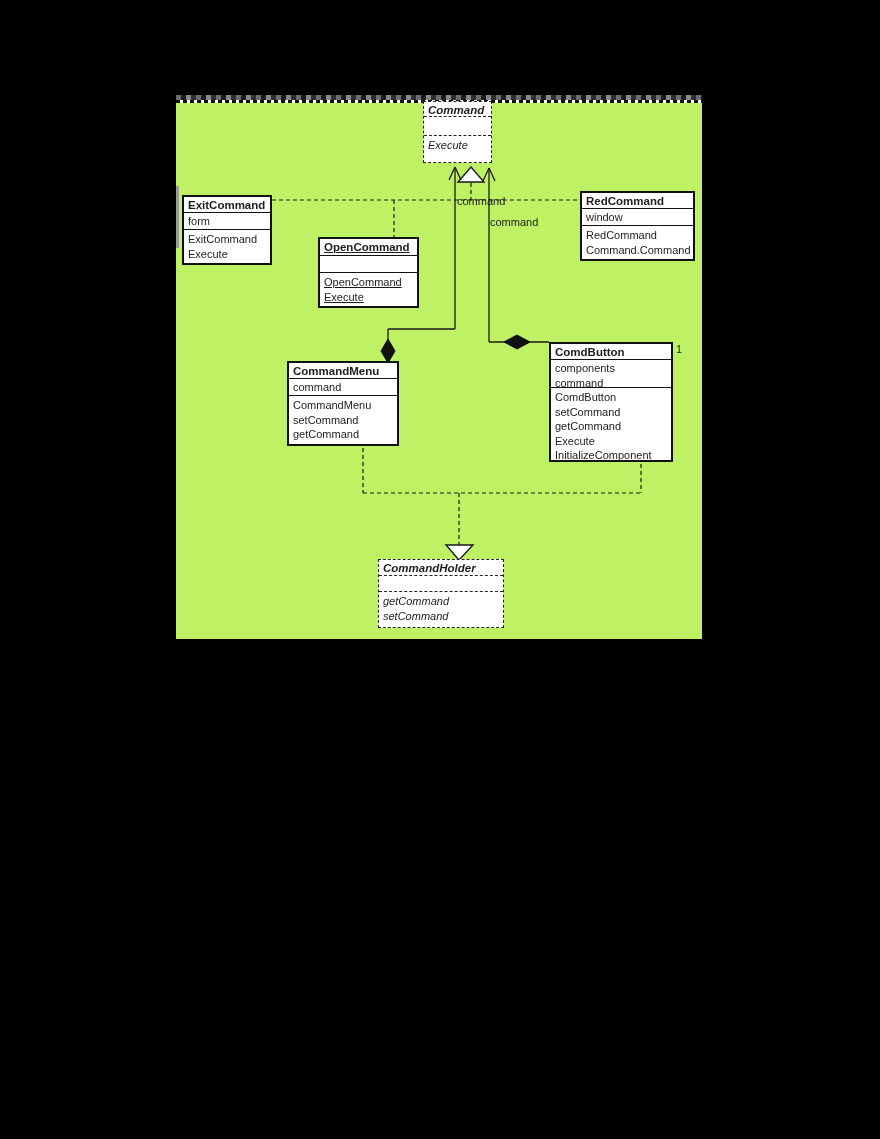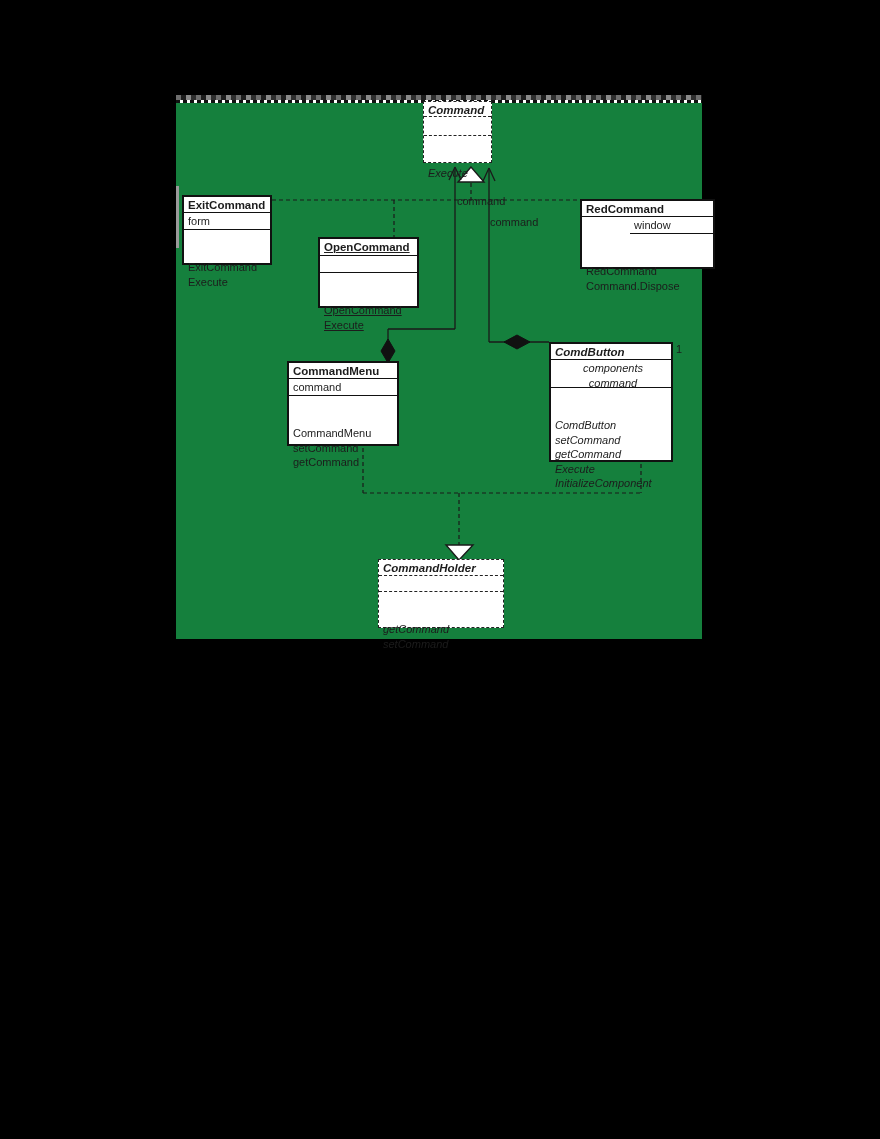--- a/index.html
+++ b/index.html
@@ -5,21 +5,21 @@
   * { margin:0; padding:0; box-sizing:border-box; }
   html,body { width:880px; height:1139px; }
   body {
     background:#000;
     font-family:"Liberation Sans", sans-serif;
     position:relative;
     overflow:hidden;
   }
   .canvas {
     position:absolute; left:176px; top:95px; width:526px; height:544px;
-    background:#15803d;
+    background:#bef264;
   }
   .top-checker {
     position:absolute; left:0; top:0; width:100%; height:5px;
     background:repeating-linear-gradient(90deg,#6e6e6e 0 5px,#1c1c1c 5px 10px,#8a8a8a 10px 15px,#2e2e2e 15px 20px);
   }
   .top-dotted {
     position:absolute; left:0; top:5px; width:100%; height:3px;
     background:repeating-linear-gradient(90deg,#111 0 4px,#fff 4px 7px);
   }
   .edge-artifact {
@@ -32,21 +32,21 @@
     font-size:11px; color:#1c1c1c; line-height:14px;
   }
   .uml-box.dashed { border:1px dashed #222; }
   .box-title {
     font-weight:bold; font-size:11.5px; padding:1px 0 0 4px;
     border-bottom:1px solid #111; overflow:hidden; white-space:nowrap;
   }
   .uml-box.dashed .box-title { border-bottom:1px dashed #222; font-style:italic; }
   .box-attrs { border-bottom:1px solid #111; padding:1px 0 14px 4px; overflow:hidden; }
   .uml-box.dashed .box-attrs { border-bottom:1px dashed #222; }
-  .box-ops { padding:2px 0 0 4px; overflow:hidden;margin-top:28px; }
+  .box-ops { padding:2px 0 0 4px; overflow:hidden; }
   .uml-box.dashed .box-ops { font-style:italic; }
   .member { white-space:nowrap; line-height:14.5px; }
 
   .wire-label {
     position:absolute; font-size:11px; color:#1c1c1c; background:transparent;
     white-space:nowrap;
   }
 </style>
 </head>
 <body>
@@ -113,46 +113,46 @@
 
   <div class="uml-box" style="left:142px; top:142px; width:101px; height:71px;text-decoration:underline;">
     <div class="box-title" style="height:17px;">OpenCommand</div>
     <div class="box-attrs" style="height:17px;"></div>
     <div class="box-ops">
         <div class="member">OpenCommand</div>
         <div class="member">Execute</div>
       </div>
   </div>
 
-  <div class="uml-box" style="left:404px; top:104px; width:135px; height:70px;">
+  <div class="uml-box" style="left:404px; top:96px; width:115px; height:70px;">
     <div class="box-title" style="height:16px;">RedCommand</div>
-    <div class="box-attrs" style="height:17px;margin-left:48px;">
+    <div class="box-attrs" style="height:17px;">
         <div class="member">window</div>
       </div>
     <div class="box-ops">
         <div class="member">RedCommand</div>
-        <div class="member">Command.Dispose</div>
+        <div class="member">Command.Command</div>
       </div>
   </div>
 
   <div class="uml-box" style="left:111px; top:266px; width:112px; height:85px;">
     <div class="box-title" style="height:16px;">CommandMenu</div>
     <div class="box-attrs" style="height:17px;">
         <div class="member">command</div>
       </div>
     <div class="box-ops">
         <div class="member">CommandMenu</div>
         <div class="member">setCommand</div>
         <div class="member">getCommand</div>
       </div>
   </div>
 
-  <div class="uml-box" style="left:373px; top:247px; width:124px; height:120px;font-style:italic;">
+  <div class="uml-box" style="left:373px; top:247px; width:124px; height:120px;">
     <div class="box-title" style="height:16px;">ComdButton</div>
-    <div class="box-attrs" style="height:28px;text-align:center;">
+    <div class="box-attrs" style="height:28px;">
         <div class="member">components</div>
         <div class="member">command</div>
       </div>
     <div class="box-ops">
         <div class="member">ComdButton</div>
         <div class="member">setCommand</div>
         <div class="member">getCommand</div>
         <div class="member">Execute</div>
         <div class="member">InitializeComponent</div>
       </div>

